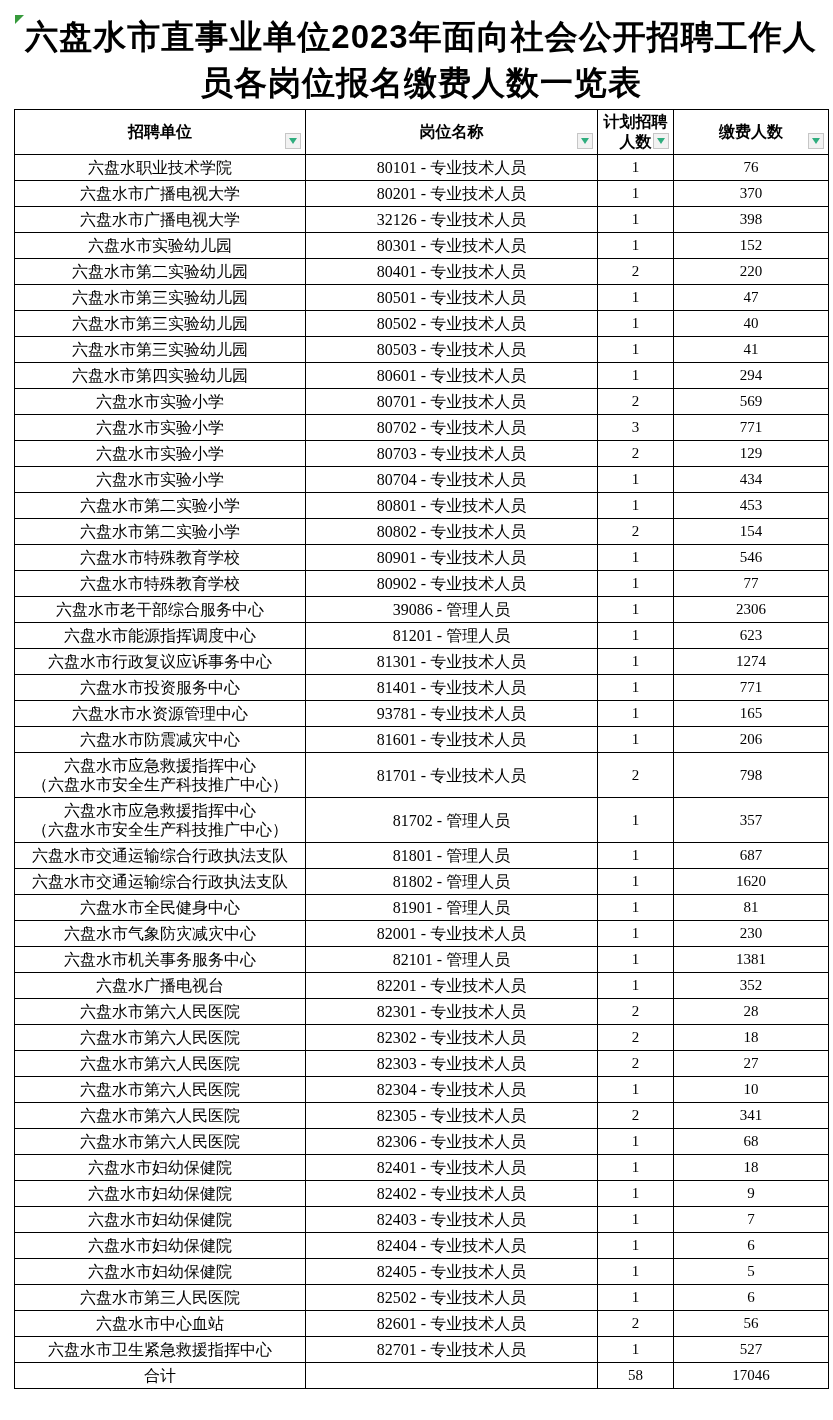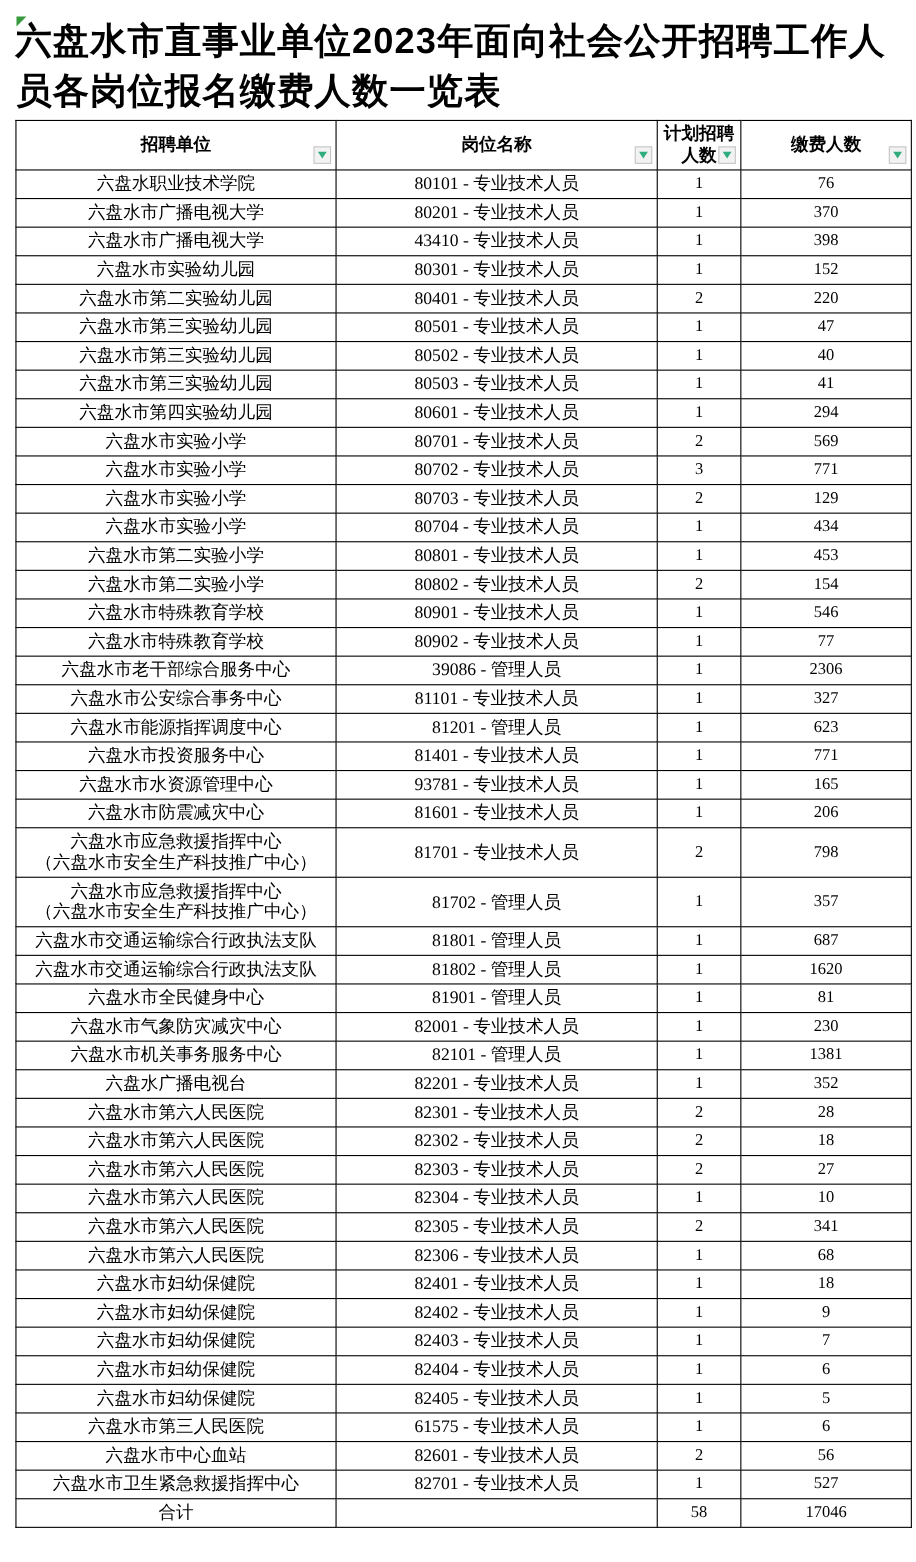--- a/index.html
+++ b/index.html
@@ -18,21 +18,21 @@
     background:var(--bg);
     font-family:"Liberation Serif", serif;
     color:var(--text);
   }
   .sheet{position:relative;padding:12px 0 0 14px;width:833px;}
   .title-cell{
     position:relative;
     width:814px;
     padding-top:2px;
     margin-bottom:3px;
-    text-align:left;
+    text-align:center;
     font-family:"Liberation Sans", sans-serif;
     font-weight:900;
     font-size:33px;
     line-height:46px;
     letter-spacing:1px;
   }
   .title-cell .line{display:block;}
   .corner-flag{
     position:absolute;left:1px;top:3px;
     width:0;height:0;
@@ -130,21 +130,21 @@
           <td class="num">76</td>
         </tr>
         <tr>
           <td>六盘水市广播电视大学</td>
           <td>80201 - 专业技术人员</td>
           <td class="num">1</td>
           <td class="num">370</td>
         </tr>
         <tr>
           <td>六盘水市广播电视大学</td>
-          <td>43410 - 专业技术人员</td>
+          <td>32126 - 专业技术人员</td>
           <td class="num">1</td>
           <td class="num">398</td>
         </tr>
         <tr>
           <td>六盘水市实验幼儿园</td>
           <td>80301 - 专业技术人员</td>
           <td class="num">1</td>
           <td class="num">152</td>
         </tr>
         <tr>
@@ -225,30 +225,30 @@
           <td class="num">1</td>
           <td class="num">77</td>
         </tr>
         <tr>
           <td>六盘水市老干部综合服务中心</td>
           <td>39086 - 管理人员</td>
           <td class="num">1</td>
           <td class="num">2306</td>
         </tr>
         <tr>
-          <td>六盘水市公安综合事务中心</td>
-          <td>81101 - 专业技术人员</td>
-          <td class="num">1</td>
-          <td class="num">327</td>
-        </tr>
-        <tr>
           <td>六盘水市能源指挥调度中心</td>
           <td>81201 - 管理人员</td>
           <td class="num">1</td>
           <td class="num">623</td>
+        </tr>
+        <tr>
+          <td>六盘水市行政复议应诉事务中心</td>
+          <td>81301 - 专业技术人员</td>
+          <td class="num">1</td>
+          <td class="num">1274</td>
         </tr>
         <tr>
           <td>六盘水市投资服务中心</td>
           <td>81401 - 专业技术人员</td>
           <td class="num">1</td>
           <td class="num">771</td>
         </tr>
         <tr>
           <td>六盘水市水资源管理中心</td>
           <td>93781 - 专业技术人员</td>
@@ -372,21 +372,21 @@
           <td class="num">6</td>
         </tr>
         <tr>
           <td>六盘水市妇幼保健院</td>
           <td>82405 - 专业技术人员</td>
           <td class="num">1</td>
           <td class="num">5</td>
         </tr>
         <tr>
           <td>六盘水市第三人民医院</td>
-          <td>61575 - 专业技术人员</td>
+          <td>82502 - 专业技术人员</td>
           <td class="num">1</td>
           <td class="num">6</td>
         </tr>
         <tr>
           <td>六盘水市中心血站</td>
           <td>82601 - 专业技术人员</td>
           <td class="num">2</td>
           <td class="num">56</td>
         </tr>
         <tr>

